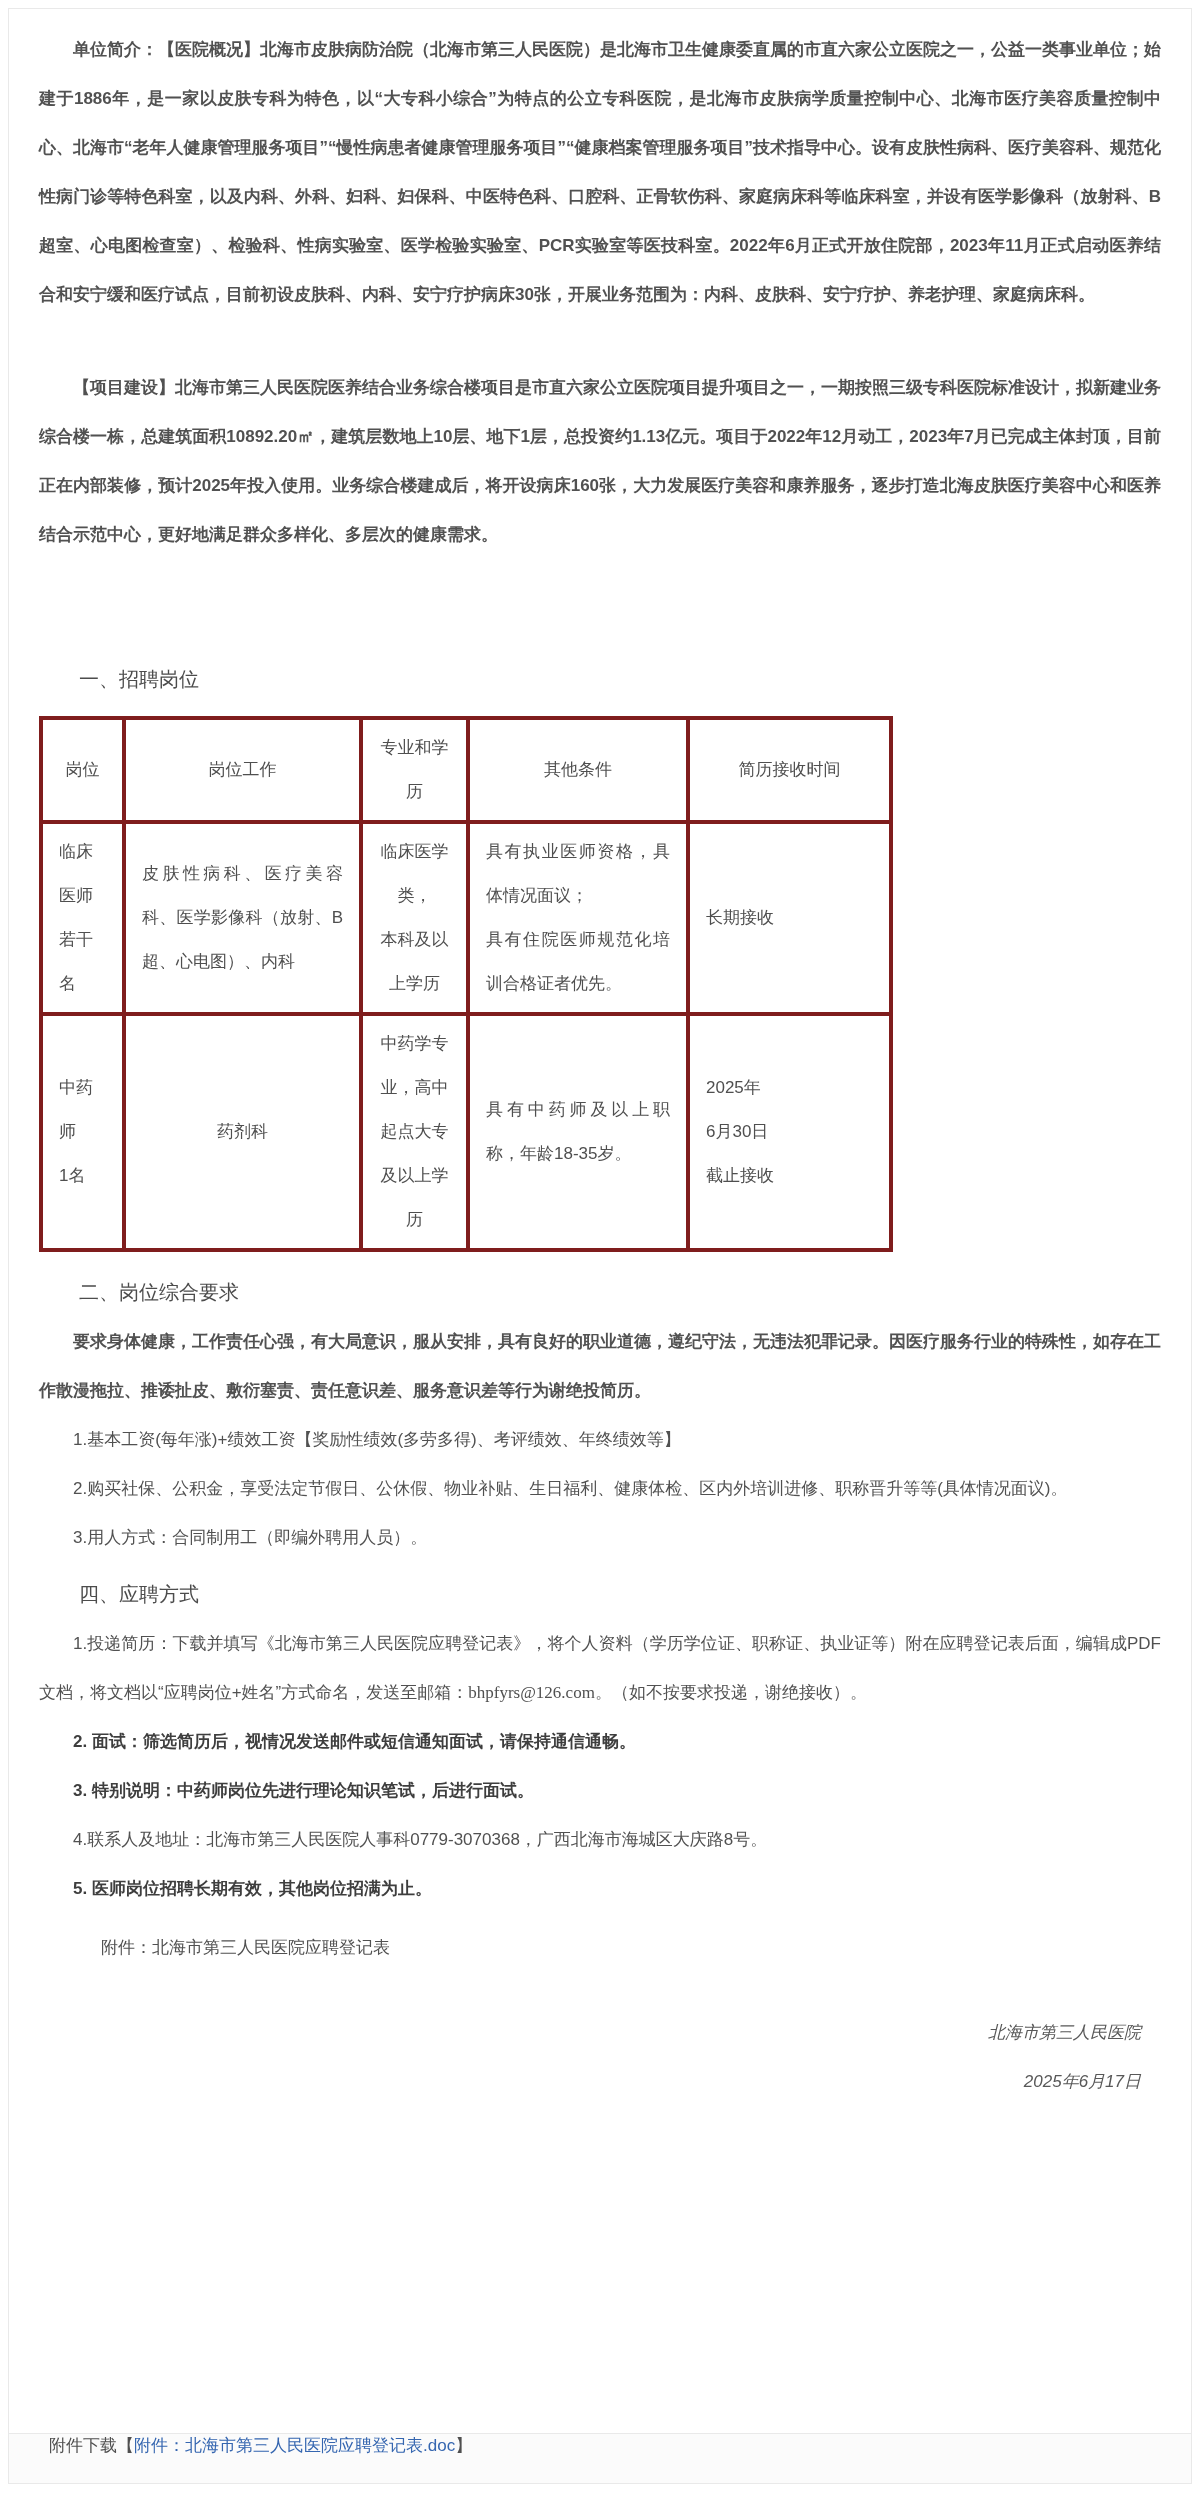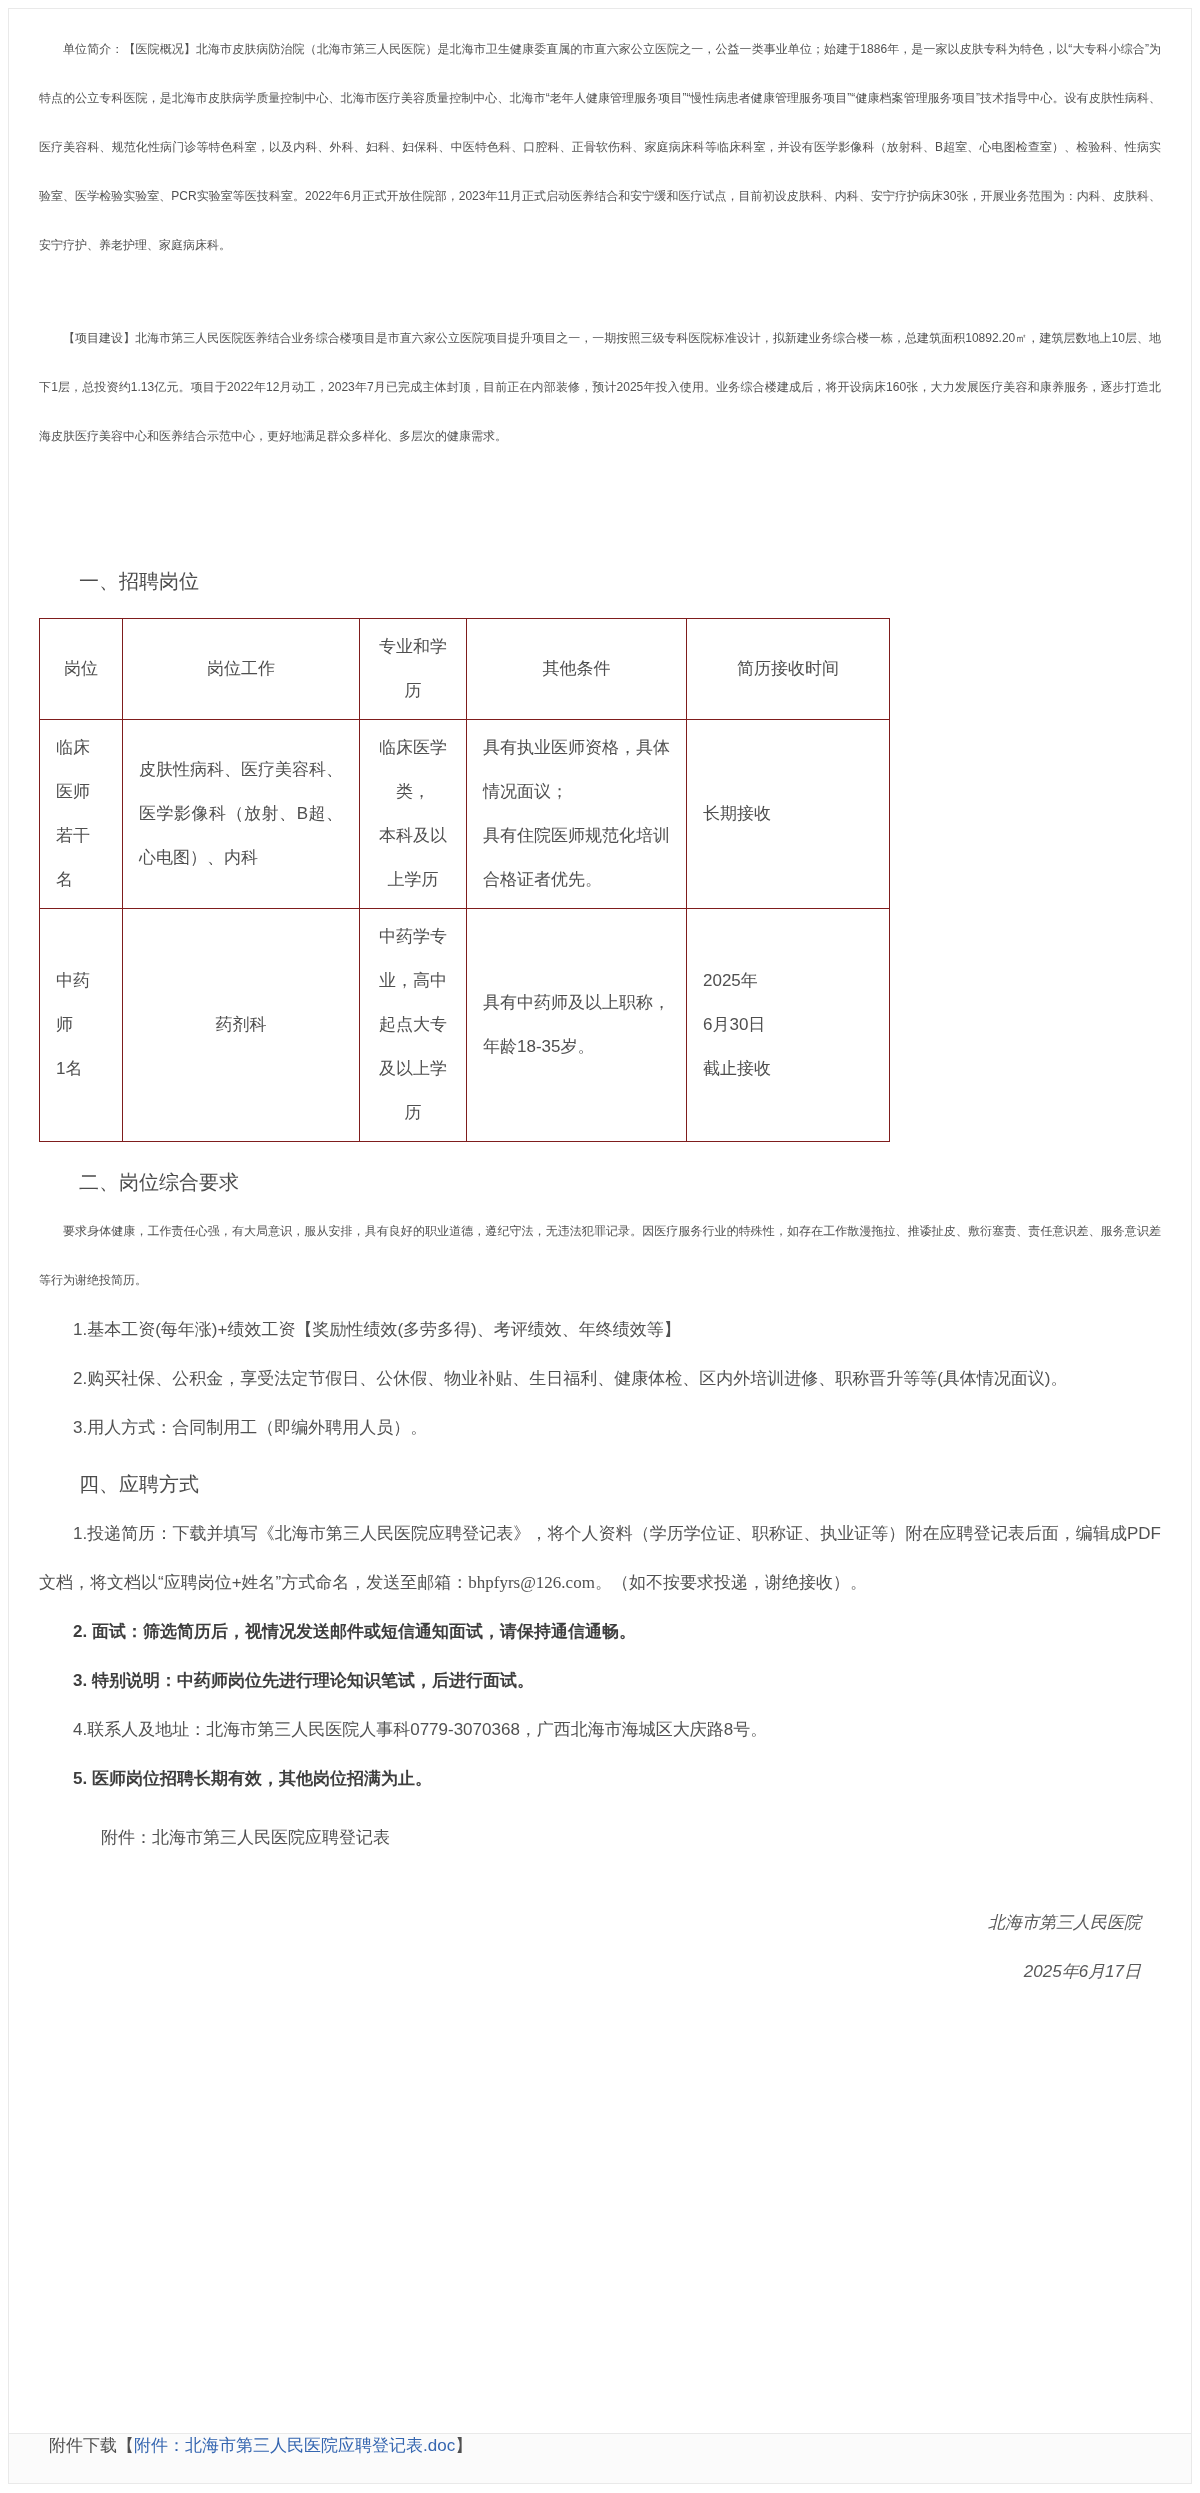--- a/index.html
+++ b/index.html
@@ -8,40 +8,40 @@
   .frame {
     position:relative;
     margin:8px;
     height:2476px;
     border:1px solid #e9e9e9;
     background:#ffffff;
     overflow:hidden;
   }
   .content { padding:16px 30px 0 30px; }
   .para {
-    font-size:12px; line-height:49px; text-indent:2em;
-    text-align:justify; margin:0; color:#515151;
+    font-size:17px; line-height:49px; text-indent:2em;
+    text-align:justify; margin:0; color:#515151;font-weight:bold;
   }
   .p2 { margin-top:44px; }
   .sec-heading {
     font-size:20px; line-height:49px; text-indent:2em;
     color:#4c4c4c; margin:0;
   }
   .h1 { margin-top:96px; }
   .h2 { margin-top:16px; }
   .h3 { margin-top:8px; }
   .h4 { margin-top:8px; }
   .item { font-size:17px; line-height:49px; text-indent:2em; text-align:justify; margin:0; }
   .bold-item { font-weight:bold; color:#3e3e3e; }
   .email { font-family:"Liberation Serif","DejaVu Serif",serif; }
   table.jobs {
     border-collapse:collapse; margin-top:12px; width:850px; table-layout:fixed;
   }
   table.jobs th, table.jobs td {
-    border:1px solid #7f1d1d; font-size:17px; font-weight:normal;
+    border:4px solid #7f1d1d; font-size:17px; font-weight:normal;
     color:#4f4f4f; line-height:44px; vertical-align:middle; padding:6px 16px;
   }
   table.jobs th { text-align:center; height:90px; padding:6px 14px; }
   col.c-post { width:83px; }
   col.c-work { width:237px; }
   col.c-major { width:107px; }
   col.c-other { width:220px; }
   col.c-time { width:203px; }
   td.post-cell, td.time-cell { text-align:left; font-weight:bold; color:#3e3e3e; padding:6px 6px; }
   td.work-cell { text-align:justify; padding:6px 12px; }

